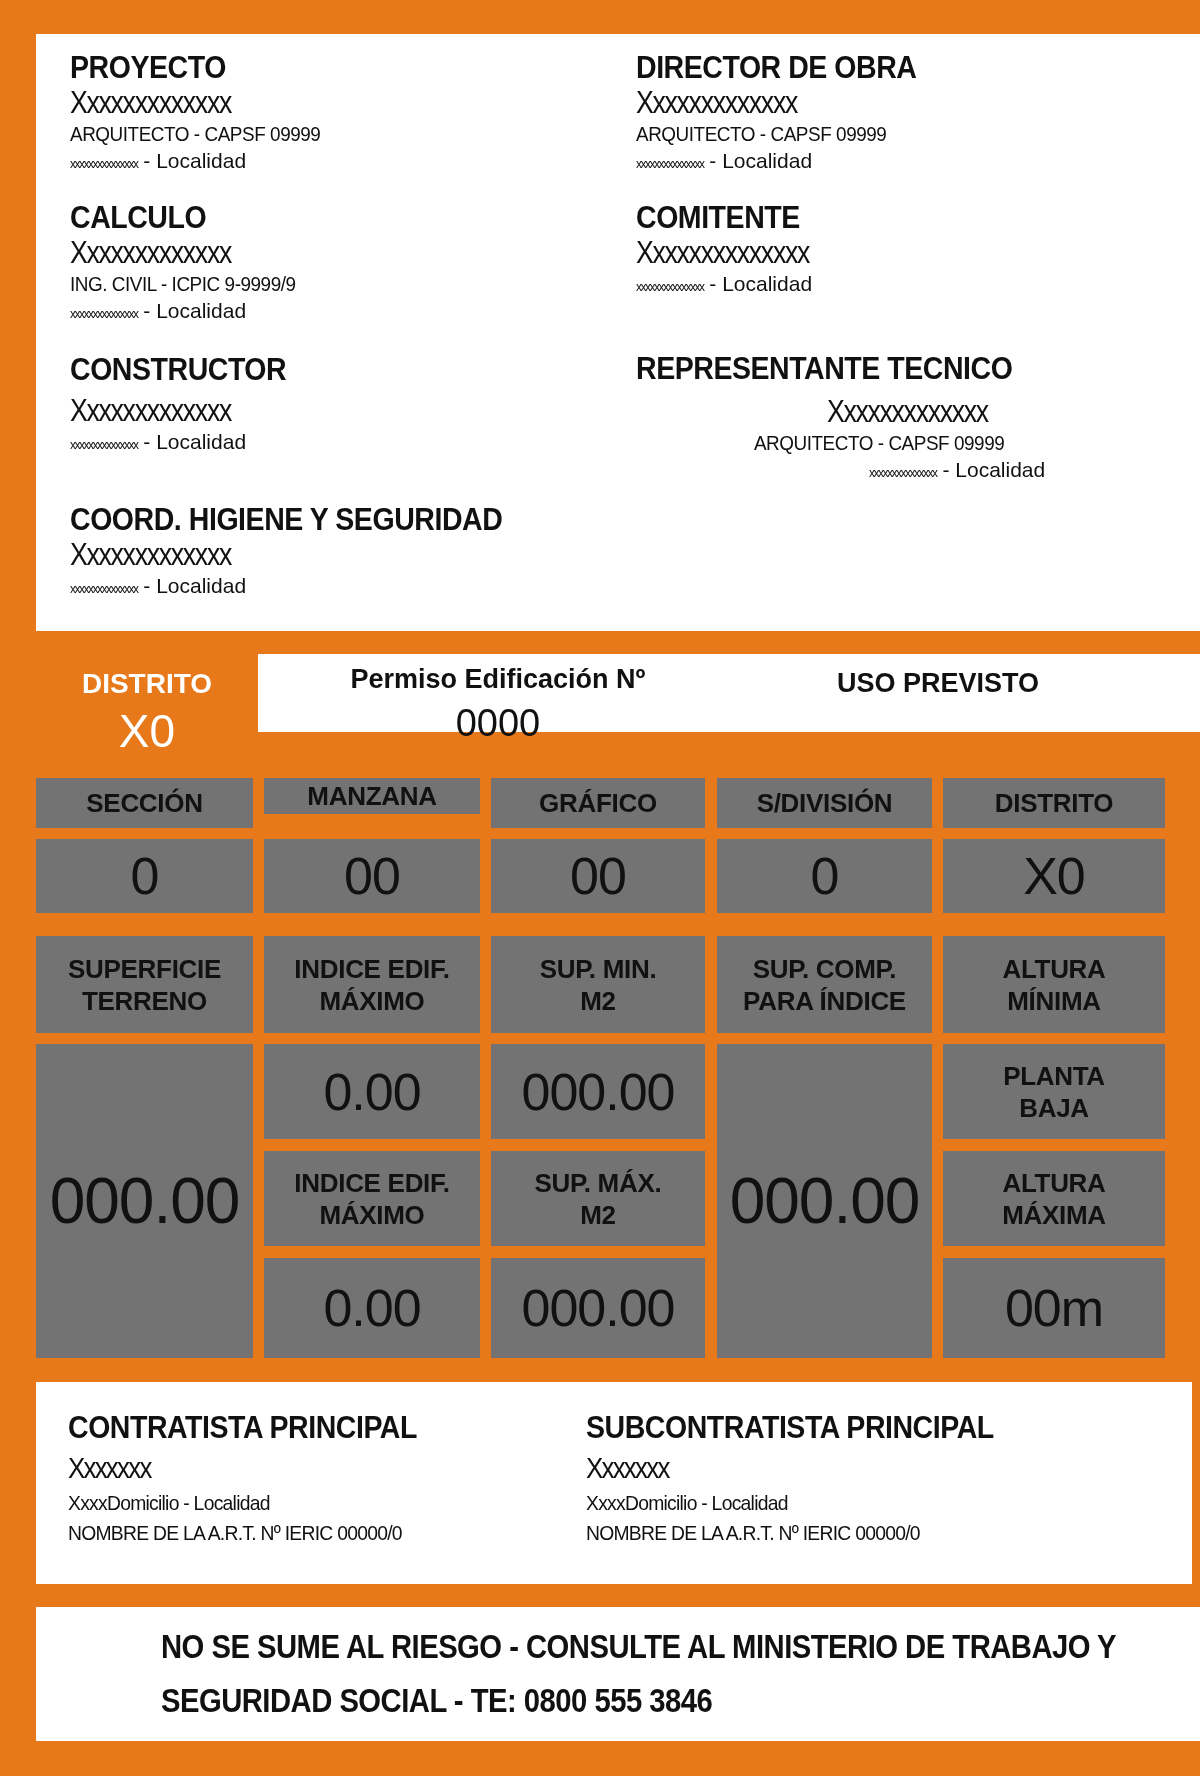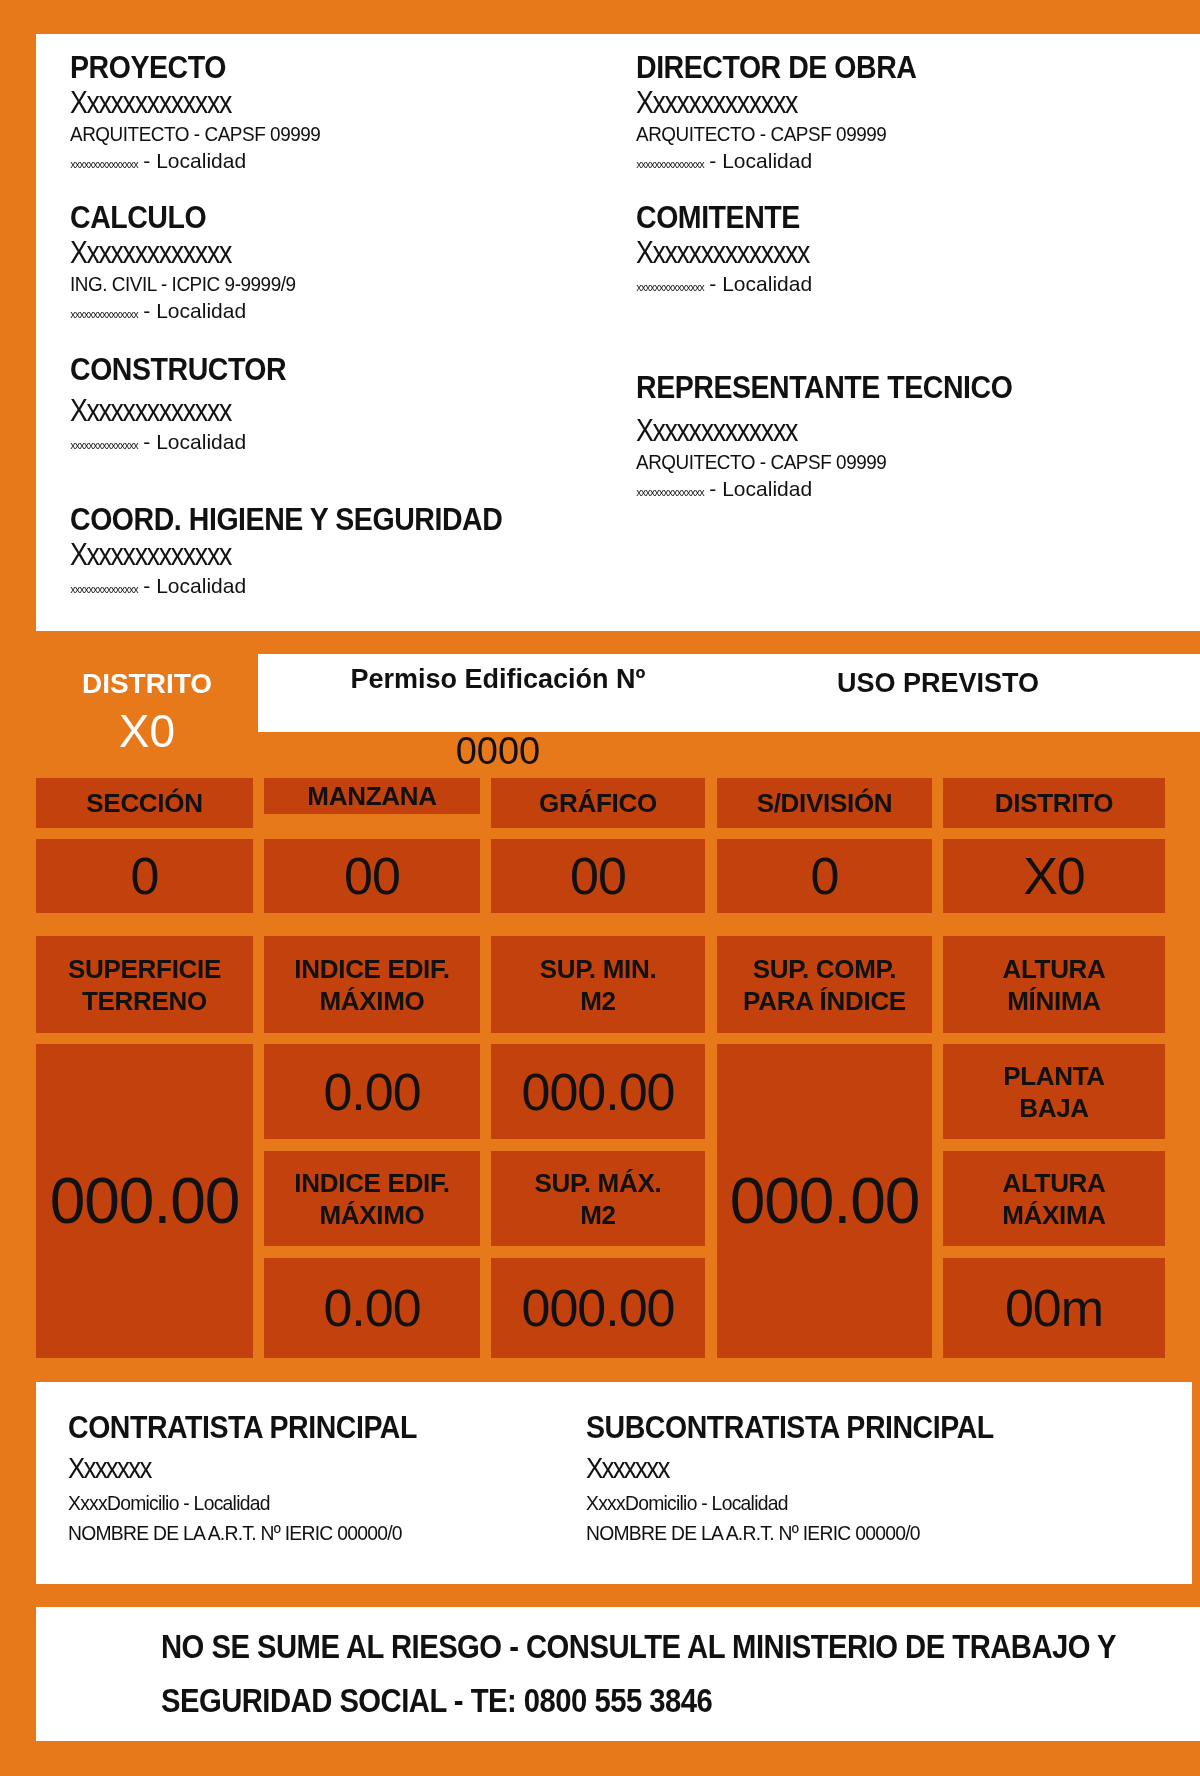--- a/index.html
+++ b/index.html
@@ -12,34 +12,34 @@
   .panel { position:absolute; background:#fff;padding-left:46px; }
   .abs { position:absolute; }
 
   
   #top-panel { left:36px; top:34px; width:1129px; height:597px; }
   .entry { position:absolute; }
   .entry .ttl { font-weight:bold; font-size:31px; letter-spacing:-0.5px; line-height:36px; transform:scaleX(0.92); transform-origin:left; white-space:nowrap; }
   .entry .name { font-size:31px; line-height:34px; font-weight:normal; letter-spacing:-1.5px; transform:scaleX(0.86); transform-origin:left; white-space:nowrap; }
   .entry .sub { font-size:21px; line-height:27px; letter-spacing:-0.5px; transform:scaleX(0.9); transform-origin:left; white-space:nowrap; }
   .entry .loc { font-size:21px; line-height:27px; white-space:nowrap; }
-  .entry .loc .xs { font-size:10px; letter-spacing:-1.5px;font-family:Liberation Mono, monospace; }
+  .entry .loc .xs { font-size:12px; letter-spacing:-1.5px; }
 
   
   #distrito-box { left:36px; top:654px; width:222px; height:102px; color:#fff; text-align:center; }
   #distrito-box .lbl { position:absolute; left:0; right:0; top:14px; font-weight:bold; font-size:28px; }
   #distrito-box .val { position:absolute; left:0; right:0; top:50px; font-size:46px; font-weight:normal; }
   #permiso-box { left:258px; top:654px; width:907px; height:78px; }
   .permiso-lbl { position:absolute; left:20px; width:440px; top:10px; text-align:center; font-weight:bold; font-size:27px; }
-  .permiso-val { position:absolute; left:20px; width:440px; top:48px; text-align:center; font-size:38px;margin-top:28px; }
+  .permiso-val { position:absolute; left:20px; width:440px; top:48px; text-align:center; font-size:38px; }
   .uso-lbl { position:absolute; left:460px; width:440px; top:14px; text-align:center; font-weight:bold; font-size:27px; }
   .uso-val { position:absolute; left:460px; width:440px; top:58px; text-align:center; font-size:22px; letter-spacing:-1.8px; }
 
   
-  .cell { position:absolute; background:#c2410c; display:flex; align-items:center; justify-content:center; text-align:center; }
+  .cell { position:absolute; background:#737373; display:flex; align-items:center; justify-content:center; text-align:center; }
   .hdr { font-weight:bold; font-size:26px; line-height:32px; letter-spacing:-0.3px; }
   .num { font-size:52px; font-weight:normal; letter-spacing:-1px; }
   .num-big { font-size:64px; font-weight:normal; letter-spacing:-1px; }
 
   
   #contract-panel { left:36px; top:1382px; width:1110px; height:202px; }
   .c-entry { position:absolute; top:26px; }
   .c-entry .ttl { font-weight:bold; font-size:31px; line-height:40px; letter-spacing:-0.5px; transform:scaleX(0.92); transform-origin:left; white-space:nowrap; }
   .c-entry .name { font-size:30px; line-height:40px; letter-spacing:-2px; transform:scaleX(0.86); transform-origin:left; }
   .c-entry .sub { font-size:21px; line-height:30px; letter-spacing:-0.8px; transform:scaleX(0.92); transform-origin:left; white-space:nowrap; }
@@ -80,21 +80,21 @@
     <div class="name">Xxxxxxxxxxxxxx</div>
     <div class="loc"><span class="xs">xxxxxxxxxxxxxxx</span><span> - Localidad</span></div>
   </div>
 
   <div class="entry" style="left:34px; top:318px;">
     <div class="ttl" style="margin-bottom:6px;">CONSTRUCTOR</div>
     <div class="name">Xxxxxxxxxxxxx</div>
     <div class="loc"><span class="xs">xxxxxxxxxxxxxxx</span><span> - Localidad</span></div>
   </div>
 
-  <div class="entry" style="left:600px; top:336px;">
+  <div class="entry" style="left:600px; top:317px;text-align:right;">
     <div class="ttl" style="margin-bottom:8px;">REPRESENTANTE TECNICO</div>
     <div class="name">Xxxxxxxxxxxxx</div>
     <div class="sub">ARQUITECTO - CAPSF 09999</div>
     <div class="loc"><span class="xs">xxxxxxxxxxxxxxx</span><span> - Localidad</span></div>
   </div>
 
   <div class="entry" style="left:34px; top:468px;">
     <div class="ttl">COORD. HIGIENE Y SEGURIDAD</div>
     <div class="name">Xxxxxxxxxxxxx</div>
     <div class="loc"><span class="xs">xxxxxxxxxxxxxxx</span><span> - Localidad</span></div>

